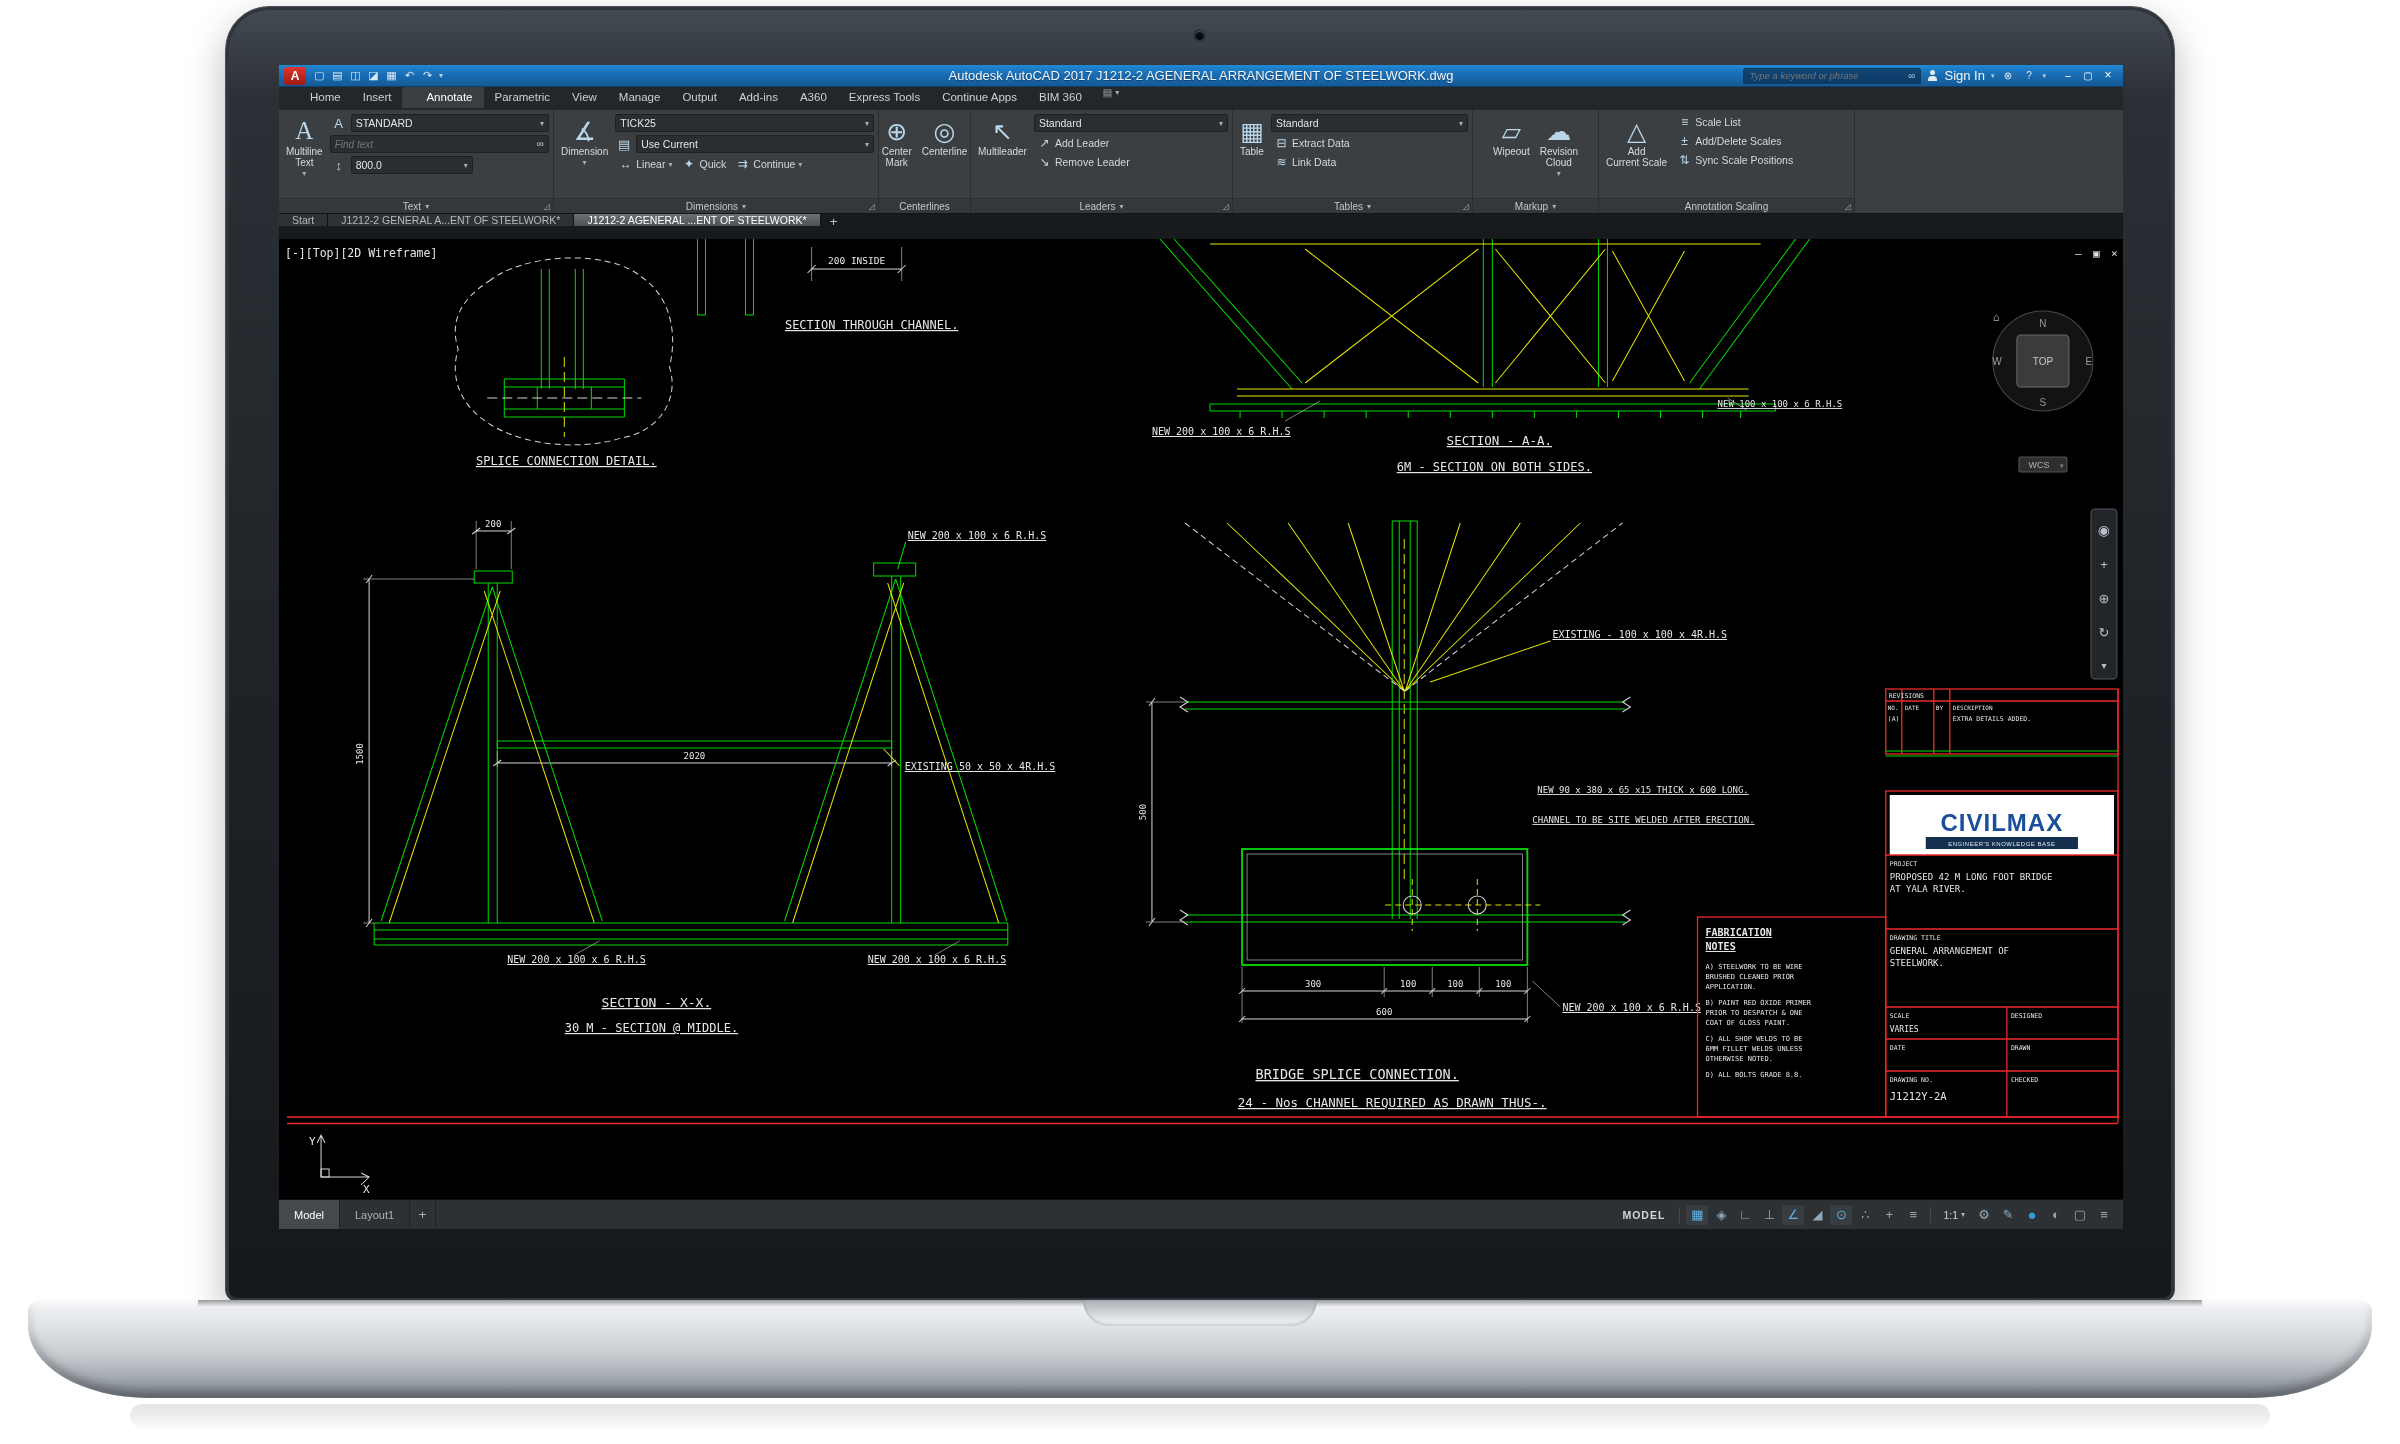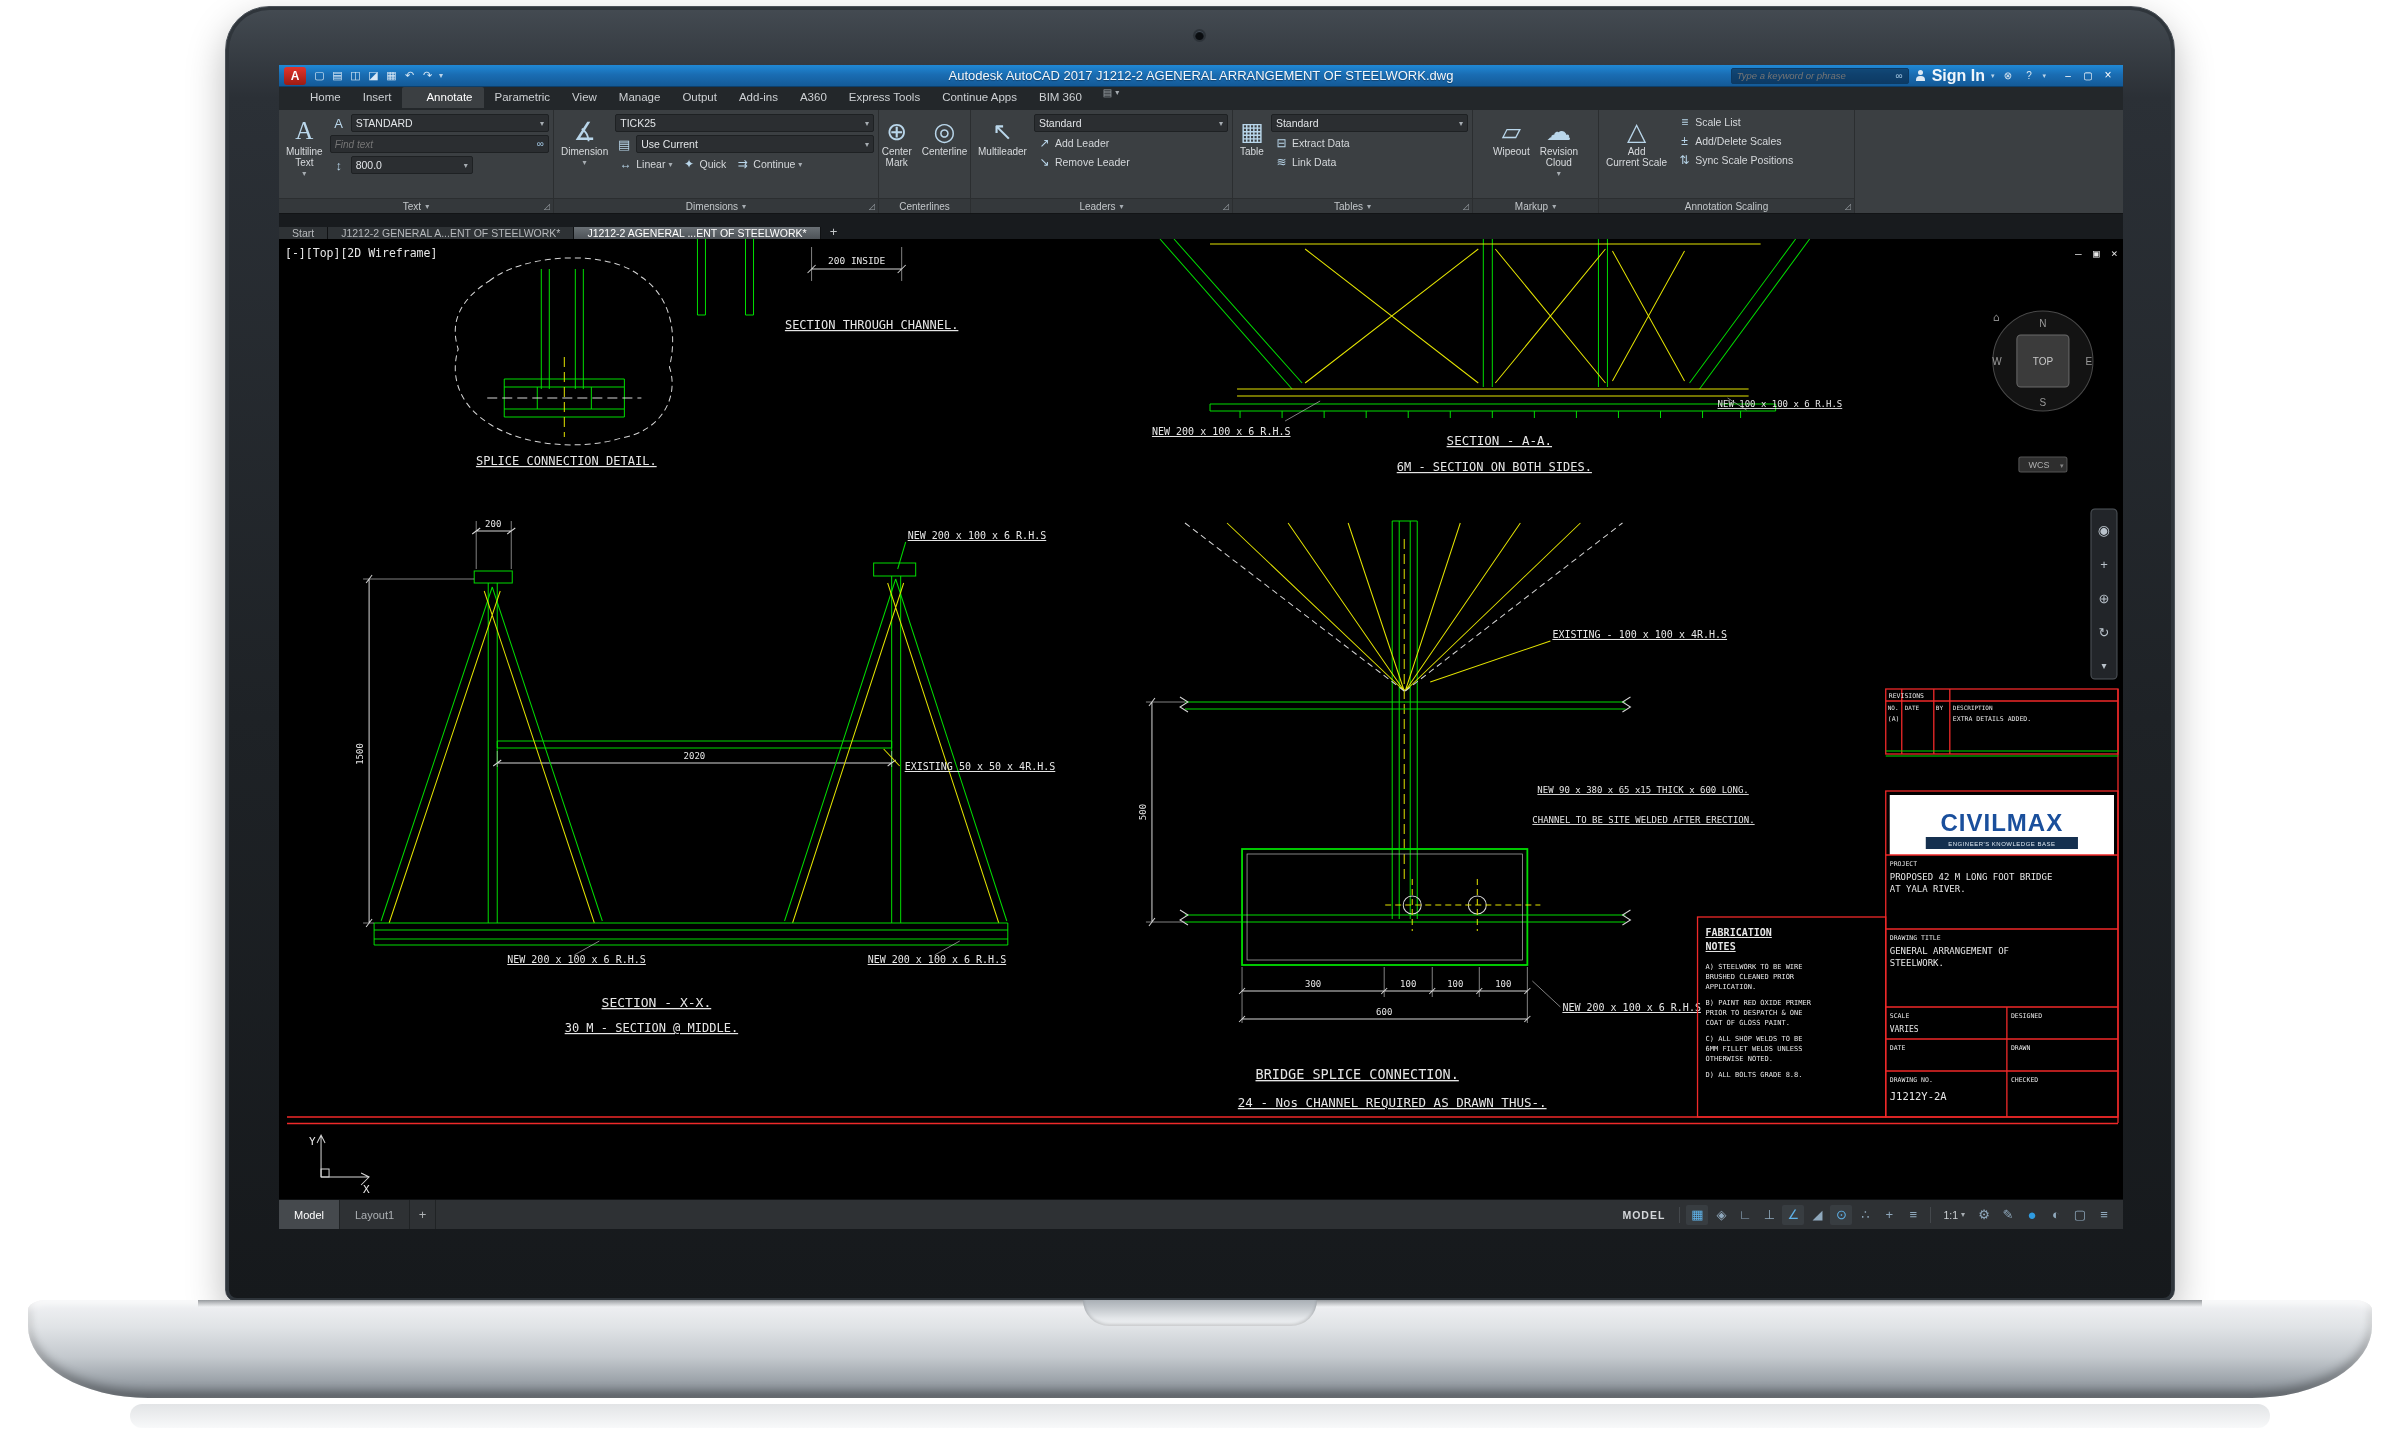--- a/index.html
+++ b/index.html
@@ -39,21 +39,21 @@
     font-size:13px; color:#f3f7fb; text-shadow:0 1px 1px rgba(0,0,0,.35); }
   .tb-right { margin-left:auto; display:flex; align-items:center; gap:6px; z-index:2; }
   .search-box { display:flex; align-items:center; width:178px; height:16px; padding:0 5px;
     background:rgba(7,30,53,.55); border:1px solid #0d3a62; border-radius:2px; }
   .search-box input { flex:1; background:transparent; border:0; outline:0; color:#cfe0ef;
     font-size:9.5px; font-style:italic; font-family:inherit; min-width:0; }
   .search-glyph { font-size:10px; color:#9fc3de; line-height:10px; }
   .user-glyph { width:11px; height:12px; position:relative; }
   .user-glyph::before { content:""; position:absolute; left:3px; top:0; width:5px; height:5px; border-radius:50%; background:#dfeaf4; }
   .user-glyph::after { content:""; position:absolute; left:1px; top:6px; width:9px; height:5px; border-radius:4px 4px 0 0; background:#dfeaf4; }
-  .signin { font-size:16px; color:#f0f6fb;font-weight:bold; }
+  .signin { font-size:13px; color:#f0f6fb; }
   .tbi { width:15px; text-align:center; font-size:10px; color:#d7e6f2; }
   .tbcaret { font-size:7px; color:#bcd4e8; }
   .win-controls { display:flex; margin-left:6px; }
   .wc { width:20px; height:16px; text-align:center; line-height:15px; font-size:10px; color:#fff; }
 
   
   .ribbon-tabs { flex:0 0 23px; background:#23272a; display:flex; align-items:flex-start; padding-left:20px;
     font-size:11.5px; color:#cdd0d3; }
   .rtab { padding:4px 11px 5px; }
   .rtab.active { background:#3b3f42; color:#ffffff; border-radius:2px 2px 0 0;padding-left:24px; }
@@ -76,21 +76,21 @@
     border-radius:2px; padding:0 4px; color:#e2e5e8; font-size:10.5px; }
   .combo .cval { flex:1; white-space:nowrap; overflow:hidden; }
   .combo input { flex:1; background:transparent; border:0; outline:0; color:#c8cdd1; font-size:10px;
     font-style:italic; font-family:inherit; min-width:0; }
   .ricon { width:18px; text-align:center; font-size:13px; color:#b9d6ea; }
   .sbtn { display:flex; align-items:center; gap:3px; font-size:10.5px; color:#d5d8db; padding:1px 3px; }
   .sbtn .ricon { width:15px; font-size:12px; }
   .ribbon-fill { flex:1; }
 
   
-  .filetabs { flex:0 0 25px; background:#181b1e; display:flex; align-items:flex-end; }
+  .filetabs { flex:0 0 25px; background:#181b1e; display:flex; align-items:flex-start; }
   .ftab { display:flex; align-items:center; padding:0 13px; font-size:10.5px; color:#b6b9bc;
     background:#2e3235; border-right:1px solid #101214; }
   .ftab.active { background:linear-gradient(180deg,#6a7075,#4d5257); color:#ffffff; }
   .ftab-plus { width:26px; display:flex; align-items:center; justify-content:center; color:#c5c8ca; font-size:13px; }
 
   
   .drawing { flex:1; position:relative; background:#000; }
   .drawing svg { position:absolute; inset:0; width:100%; height:100%; }
 
   .sg  { stroke:#00dc00; fill:none; stroke-width:1; }

